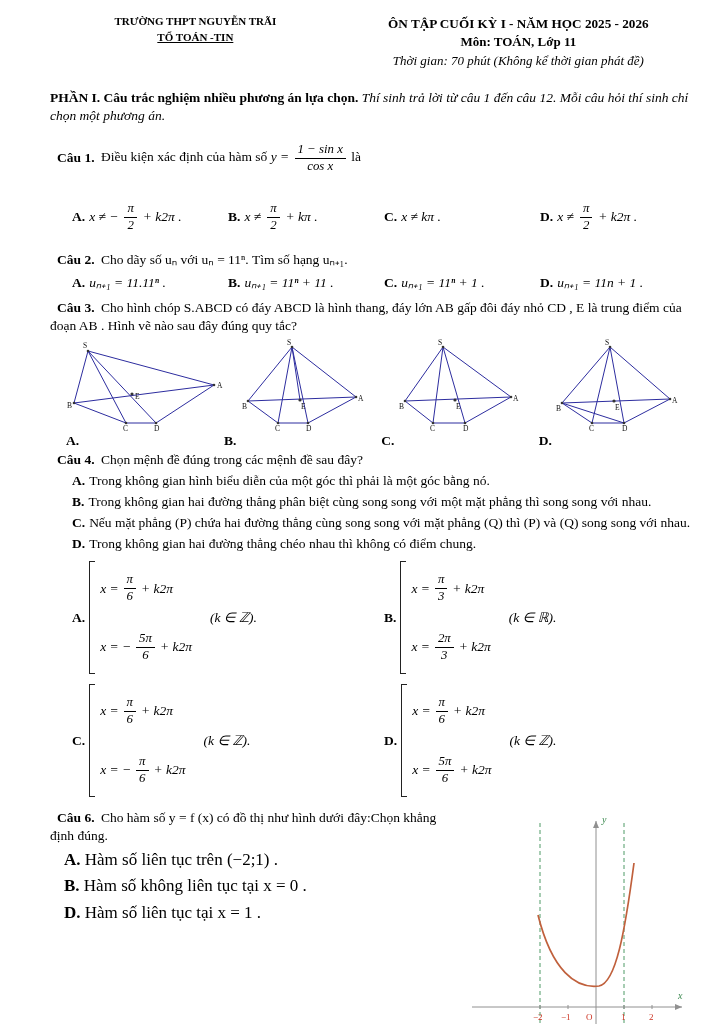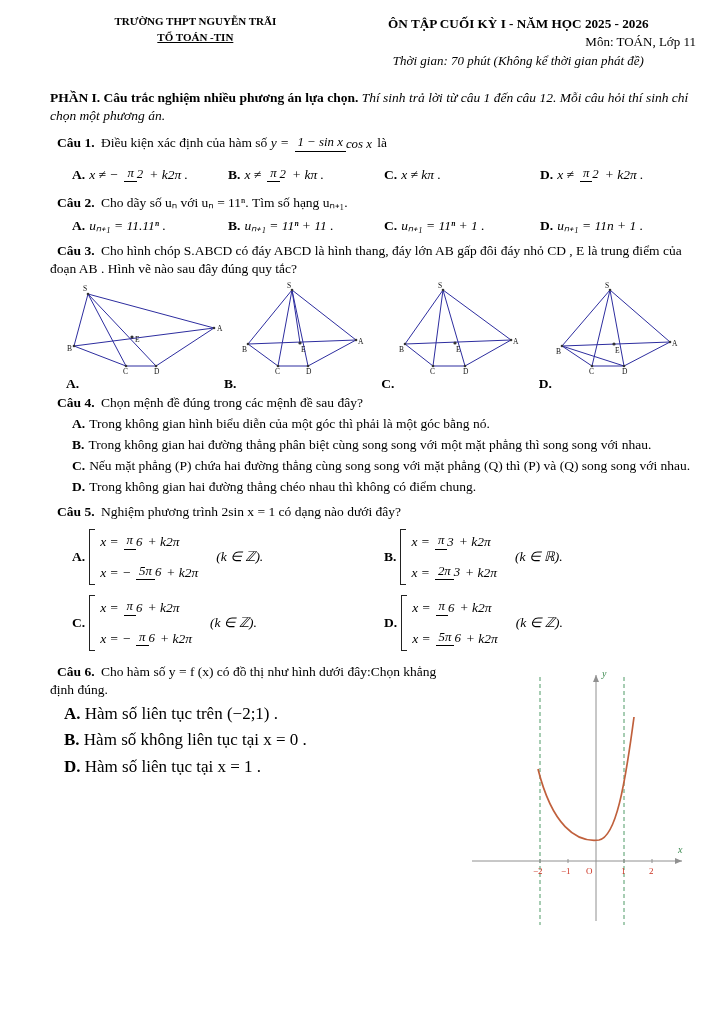--- a/index.html
+++ b/index.html
@@ -10,32 +10,32 @@
   }
   .b { font-weight:bold; }
   .i { font-style:italic; }
   .math { font-style:italic; }
   
   .header { display:flex; }
   .h-left { width:45%; text-align:center; font-weight:bold; font-size:11px; line-height:1.45; }
   .h-left .dept { text-decoration:underline; }
   .h-right { width:55%; text-align:center; font-size:13px; line-height:1.45; }
   .h-right .title { font-weight:bold; font-size:13.2px; }
-  .h-right .subject { font-weight:normal;text-align:right; }
+  .h-right .subject { font-weight:bold; }
   .h-right .duration { font-style:italic; }
   
   .p1 { margin-top:18px; }
   
   .q { margin-top:7px; }
   .q-label { font-weight:bold; margin-right:3px;margin-left:7px; }
   .opts-row { display:flex; padding-left:22px; margin-top:5px; align-items:center; }
   .opts-row .opt { flex:1; display:flex; align-items:center; gap:4px; }
   .opt-letter { font-weight:bold; }
   
-  .frac { display:inline-flex; align-items:center; vertical-align:middle; line-height:1.05; font-size:0.95em; margin:5px 2px; }
+  .frac { display:inline-flex; flex-direction:column; align-items:center; vertical-align:middle; line-height:1.05; font-size:0.95em; margin:12px 2px; }
   .frac .fn { border-bottom:1px solid #000; padding:0 3px 1px; }
   .frac .fd { padding-top:1px; }
   
   .sys { display:inline-flex; align-items:stretch; margin:0 4px; }
   .sys-bracket { width:5px; border-left:1.4px solid #222; border-top:1.4px solid #222; border-bottom:1.4px solid #222; margin-right:5px; }
   .sys-eqs { display:flex; flex-direction:column; gap:5px; justify-content:center; }
   .eq { display:flex; align-items:center; gap:3px; white-space:nowrap; }
   .kpart { margin-left:14px; }
   
   .figs { display:flex; padding-left:16px; margin-top:4px; }
@@ -232,24 +232,20 @@
 
   <div class="q" style="margin-top:2px;">
     <span class="q-label">Câu 4.</span>
     <span>Chọn mệnh đề đúng trong các mệnh đề sau đây?</span>
   </div>
   <div class="q4-opt"><span class="opt-letter">A.</span><span>Trong không gian hình biểu diễn của một góc thì phải là một góc bằng nó.</span></div>
   <div class="q4-opt"><span class="opt-letter">B.</span><span>Trong không gian hai đường thẳng phân biệt cùng song song với một mặt phẳng thì song song với nhau.</span></div>
   <div class="q4-opt"><span class="opt-letter">C.</span><span>Nếu mặt phẳng (P) chứa hai đường thẳng cùng song song với mặt phẳng (Q) thì (P) và (Q) song song với nhau.</span></div>
   <div class="q4-opt"><span class="opt-letter">D.</span><span>Trong không gian hai đường thẳng chéo nhau thì không có điểm chung.</span></div>
 
-  <div class="q">
-    <span class="q-label">Câu 5.</span>
-    <span>Nghiệm phương trình 2sin x = 1 có dạng nào dưới đây?</span>
-  </div>
   <div class="q5-grid">
 
     <div class="q5-opt">
       <span class="opt-letter">A.</span>
       <span class="sys">
         <span class="sys-bracket"></span>
         <span class="sys-eqs">
           <span class="eq math">
               <span>x =</span>
               <span class="frac">

